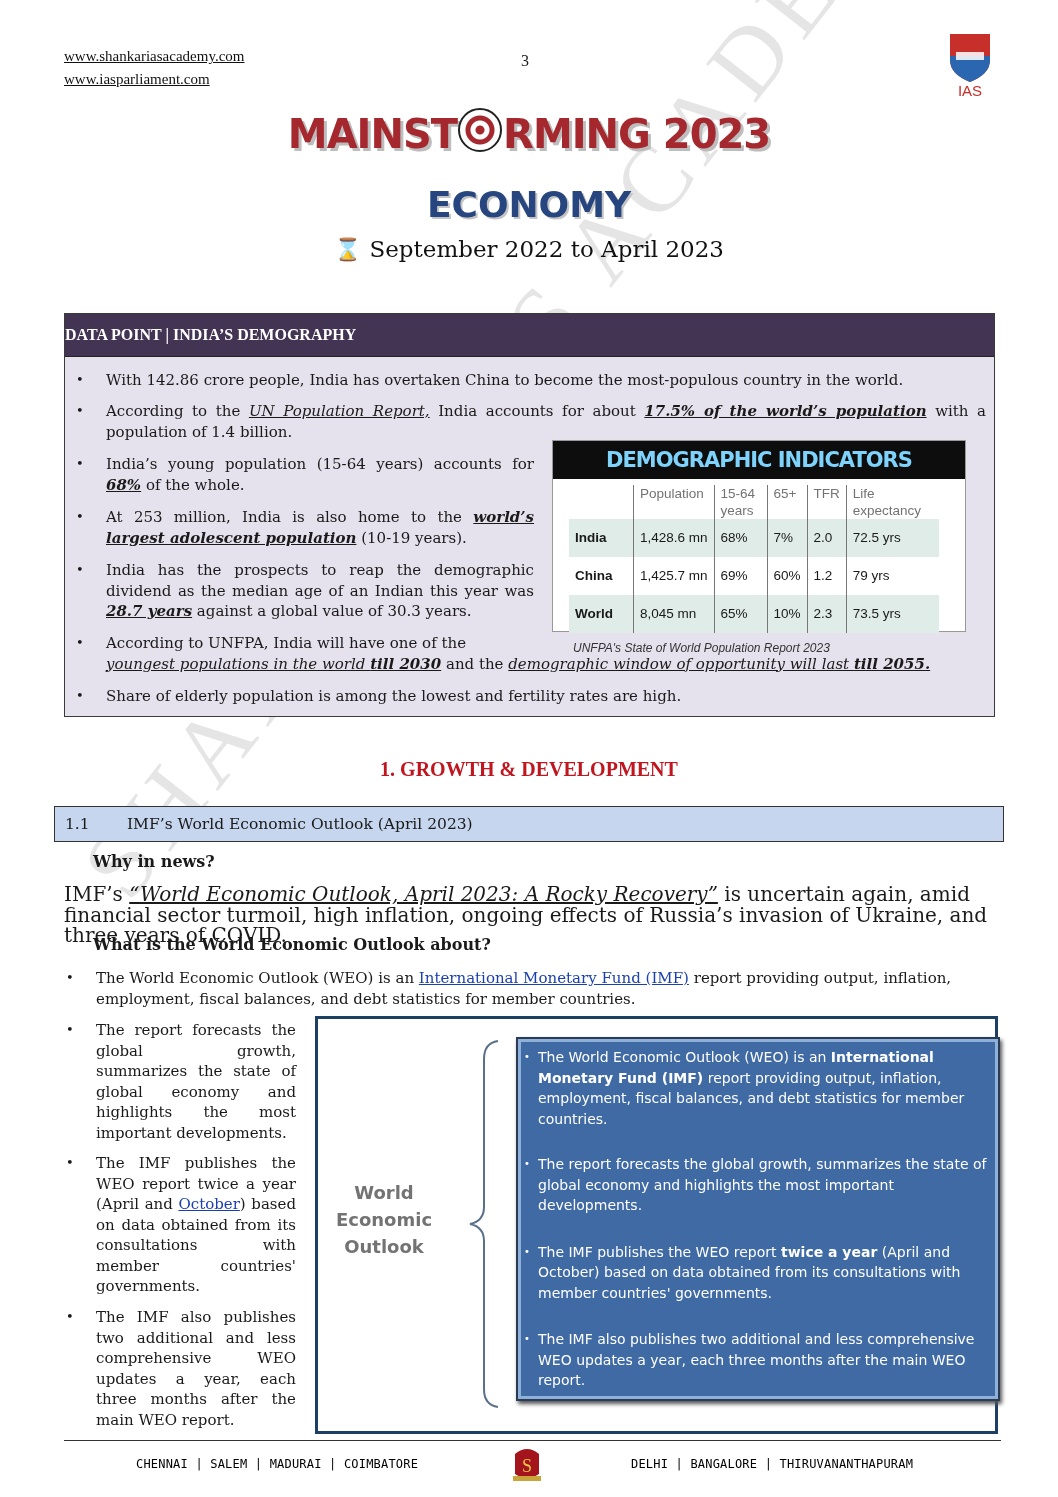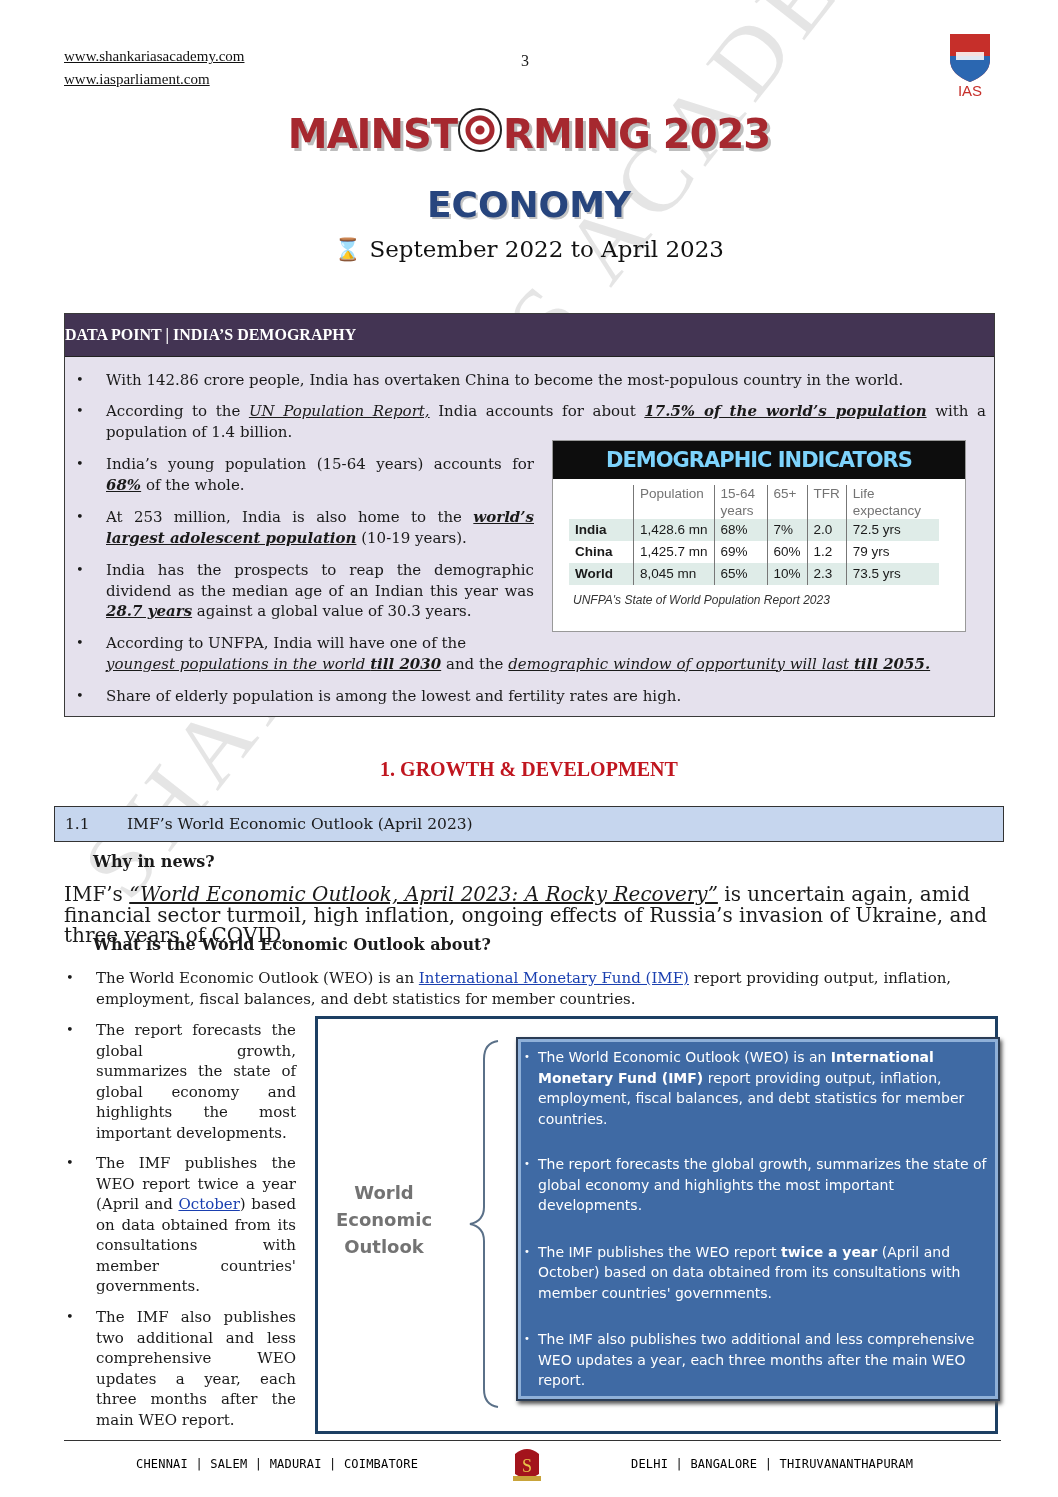--- a/index.html
+++ b/index.html
@@ -20,21 +20,21 @@
   .bul::before { content: "•"; position: absolute; left: -30px; top: 0; font-size: 13px; }
   .just { text-align: justify; }
   .ubi { font-weight: bold; font-style: italic; text-decoration: underline; }
   .ui { font-style: italic; text-decoration: underline; }
 
   .demo { left: 552px; top: 440px; width: 412px; height: 190px; background: #fff; border: 1px solid #999; }
   .demo-head { height: 38px; background: #0d0d0d; color: #7dd3fc; text-align: center; font-family: "DejaVu Sans", sans-serif; font-weight: bold; font-size: 21px; line-height: 38px; letter-spacing: -1px; }
   .demo table { border-collapse: collapse; margin: 6px 0 0 16px; font-family: "Liberation Sans", sans-serif; font-size: 13.5px; }
   .demo th { color: #737373; font-weight: normal; text-align: left; vertical-align: top; padding: 0 6px; line-height: 17px; border-left: 1px solid #777; }
   .demo th.first { border-left: none; width: 52px; }
-  .demo td { padding: 2px 6px; border-left: 1px solid #777; line-height: 18px; }
+  .demo td { padding: 10px 6px; border-left: 1px solid #777; line-height: 18px; }
   .demo td.rl { border-left: none; font-weight: bold; }
   .demo tr.shade td { background: #dfece8; }
   .demo-src { font-family: "Liberation Sans", sans-serif; font-style: italic; font-size: 12px; color: #333; margin: 8px 0 0 20px; }
 
   .sec-title { left: 0; width: 1058px; top: 758px; text-align: center; font-family: "Liberation Serif", serif; font-weight: bold; font-size: 20px; color: #c0161f; }
   .sub-bar { left: 54px; top: 806px; width: 948px; height: 34px; background: #c6d6ee; border: 1px solid #333; font-family: "DejaVu Serif", serif; font-weight: normal; font-size: 15.5px; line-height: 34px; }
   .sub-bar .num { position: absolute; left: 10px; }
   .sub-bar .txt { position: absolute; left: 72px; }
   .qhead { font-family: "DejaVu Serif", serif; font-weight: bold; font-size: 16px; margin-left: 29px; }
   .para { font-family: "DejaVu Serif", serif; font-size: 20px; line-height: 20.5px; }

